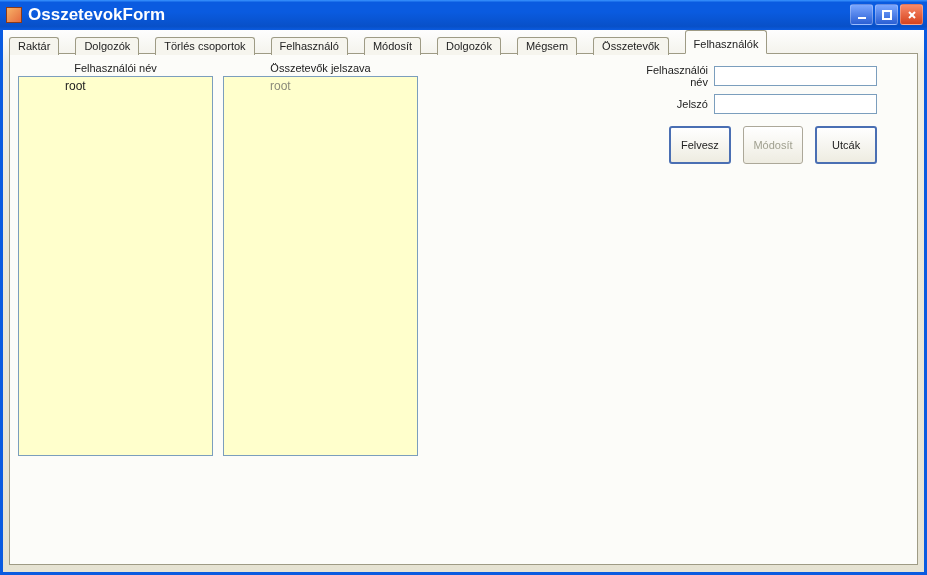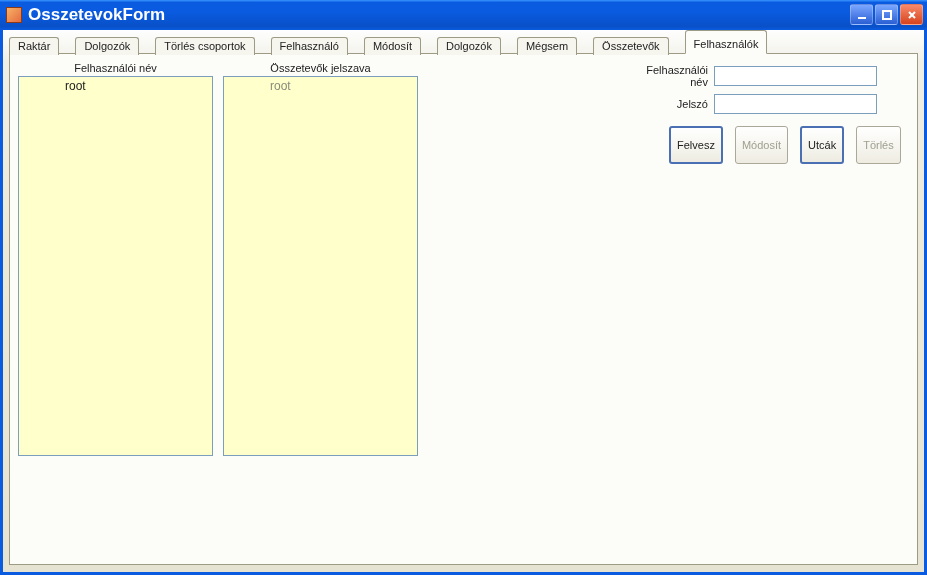--- a/index.html
+++ b/index.html
@@ -274,20 +274,19 @@
         </div>
         <div class="form-row">
           <label>Jelszó</label>
           <input type="text" value="" style="">
         </div>
 
         <div class="btn-stack">
           <button class="wf-button primary">Felvesz</button>
           <button class="wf-button disabled">Módosít</button>
           <button class="wf-button primary">Utcák</button>
-          <button class="wf-button disabled">Törlés</button>
         </div>
       </div>
 
     </div>
 
   </div>
 </div>
 
 </body></html>

